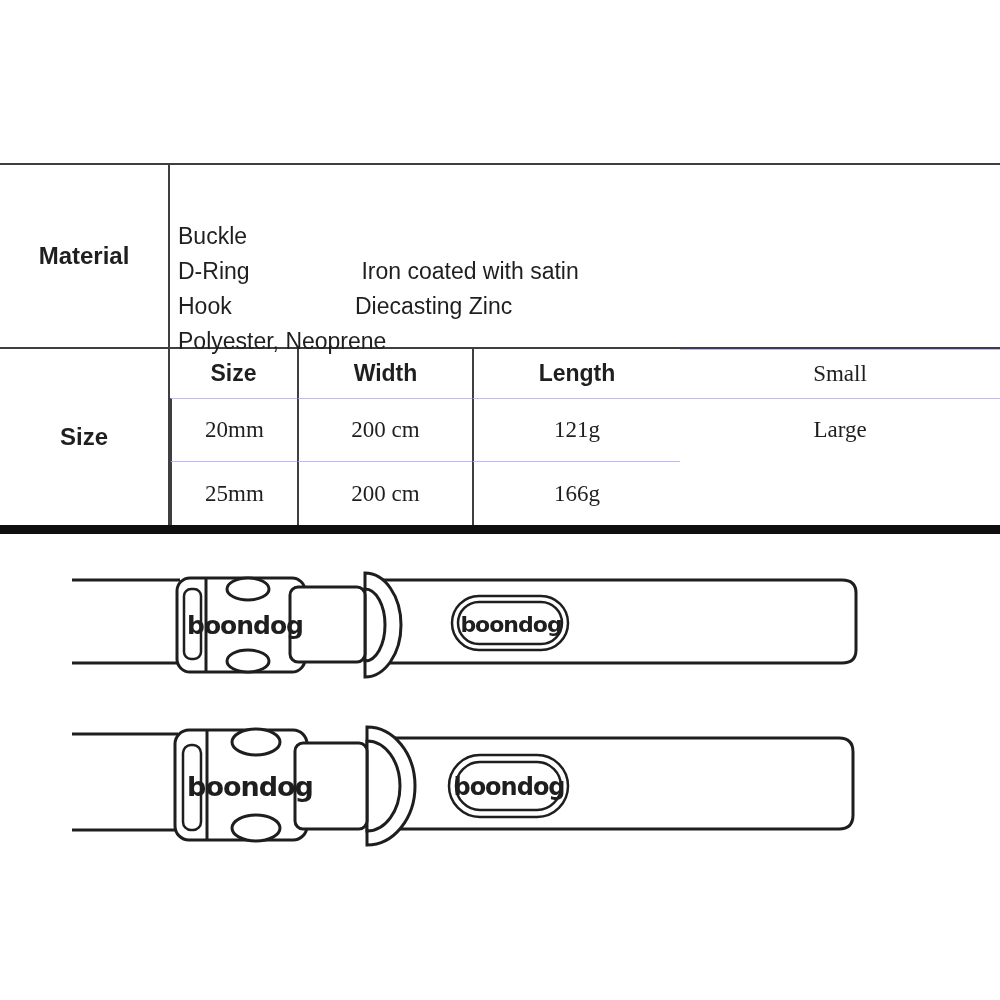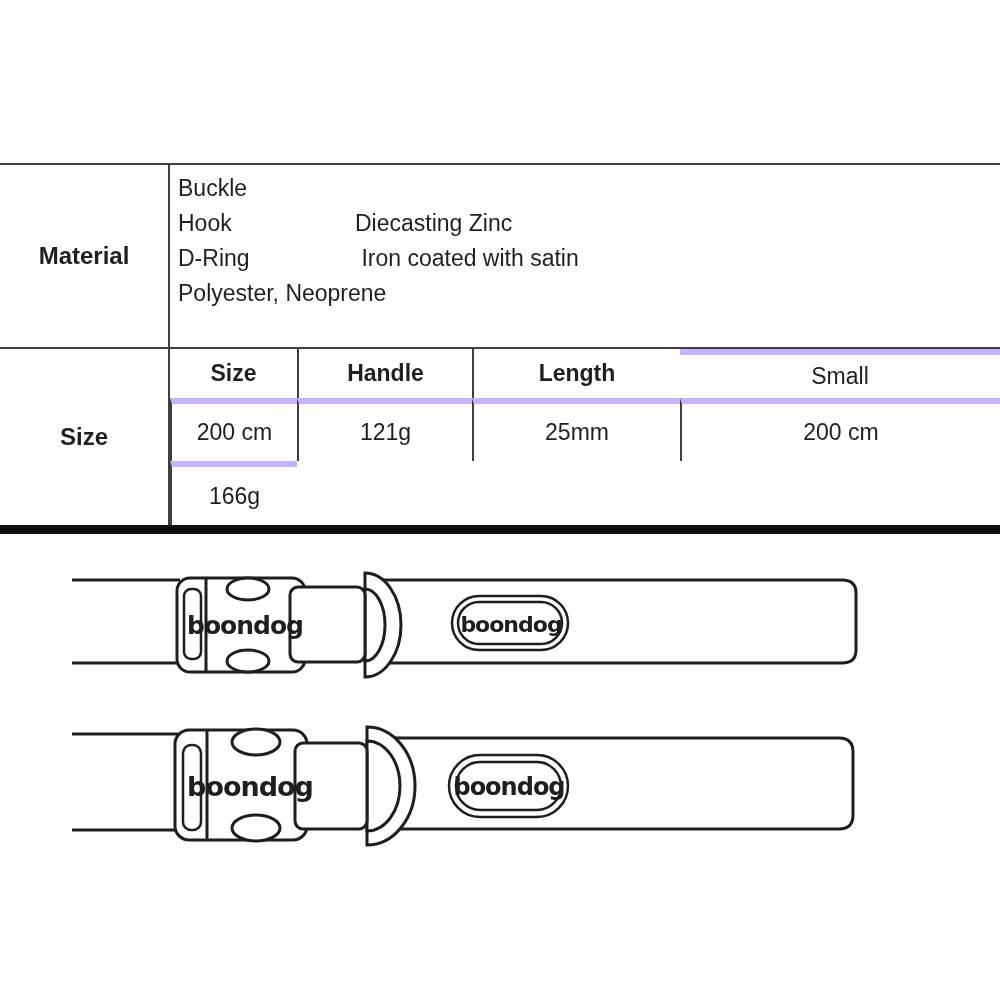--- a/index.html
+++ b/index.html
@@ -11,41 +11,41 @@
   .row-material {
     position:absolute; left:0; top:163px; width:1000px; height:186px;
     border-top:2px solid #3f3f3f; border-bottom:2px solid #3f3f3f;
     display:flex;
   }
   .head-cell {
     width:170px; flex:0 0 170px; border-right:2px solid #3f3f3f;
     display:flex; align-items:center; justify-content:center;
     font-weight:bold; font-size:24px;
   }
-  .mat-body { flex:1; padding:6px 0 0 8px; }
+  .mat-body { flex:1; padding:6px 0 0 8px;margin-top:48px; }
   .mat-line { display:flex; line-height:35px; font-size:23px; }
   .mat-label { width:177px; flex:0 0 177px; }
   .mat-value { white-space:pre; }
 
   .row-size {
     position:absolute; left:0; top:349px; width:1000px; height:176px;
     display:flex;
   }
   .size-grid {
     flex:1; display:grid;
     grid-template-columns:127px 175px 208px 1fr;
     grid-template-rows:49px 63px 64px;
   }
   .sg-cell {
     display:flex; align-items:center; justify-content:center;
     font-size:23px; border-left:2px solid #3f3f3f;
   }
   .sg-cell.first-col { border-left:none; }
   .sg-cell.hdr { font-weight:bold; }
-  .sg-cell.body-row { border-top:6px solid #c4b5fd; }
+  .sg-cell.body-row { border-top:1px solid #c4b5fd;font-family:Liberation Serif, serif; }
 
   .thick-bar {
     position:absolute; left:0; top:525px; width:1000px; height:9px;
     background:#0f0f0f;
   }
 
   
   .diagram { position:absolute; }
   #diagram-small { left:60px; top:552px; }
   #diagram-large { left:60px; top:696px; }
@@ -62,47 +62,49 @@
 
   <div class="row-material">
     <div class="head-cell">
       <span>Material</span>
     </div>
     <div class="mat-body">
       <div class="mat-line">
         <span class="mat-label">Buckle</span>
       </div>
       <div class="mat-line">
+        <span class="mat-label">D-Ring</span>
+        <span class="mat-value"> Iron coated with satin</span>
+      </div>
+      <div class="mat-line">
         <span class="mat-label">Hook</span>
         <span class="mat-value">Diecasting Zinc</span>
-      </div>
-      <div class="mat-line">
-        <span class="mat-label">D-Ring</span>
-        <span class="mat-value"> Iron coated with satin</span>
       </div>
       <div class="mat-line">
         <span class="mat-value">Polyester, Neoprene</span>
       </div>
     </div>
   </div>
 
   <div class="row-size">
     <div class="head-cell">
       <span>Size</span>
     </div>
     <div class="size-grid">
 
       <div class="sg-cell hdr first-col">Size</div>
-      <div class="sg-cell hdr">Handle</div>
+      <div class="sg-cell hdr">Width</div>
       <div class="sg-cell hdr">Length</div>
 
       <div class="sg-cell body-row first-col">Small</div>
+      <div class="sg-cell body-row">20mm</div>
       <div class="sg-cell body-row">200 cm</div>
       <div class="sg-cell body-row">121g</div>
 
+      <div class="sg-cell body-row first-col">Large</div>
       <div class="sg-cell body-row">25mm</div>
       <div class="sg-cell body-row">200 cm</div>
       <div class="sg-cell body-row">166g</div>
     </div>
   </div>
 
   <div class="thick-bar"></div>
 
   <svg id="diagram-small" class="diagram" width="800" height="140" viewBox="60 552 800 140" xmlns="http://www.w3.org/2000/svg">
     <path class="d-line" d="M 72 580 H 180"></path>

